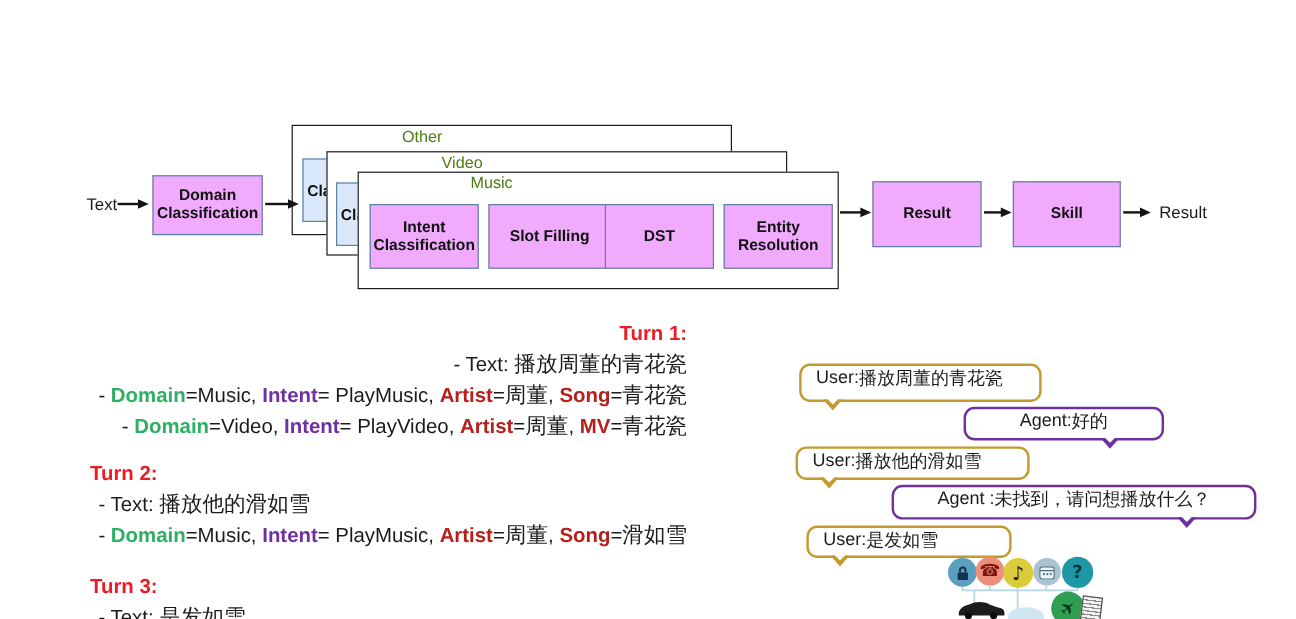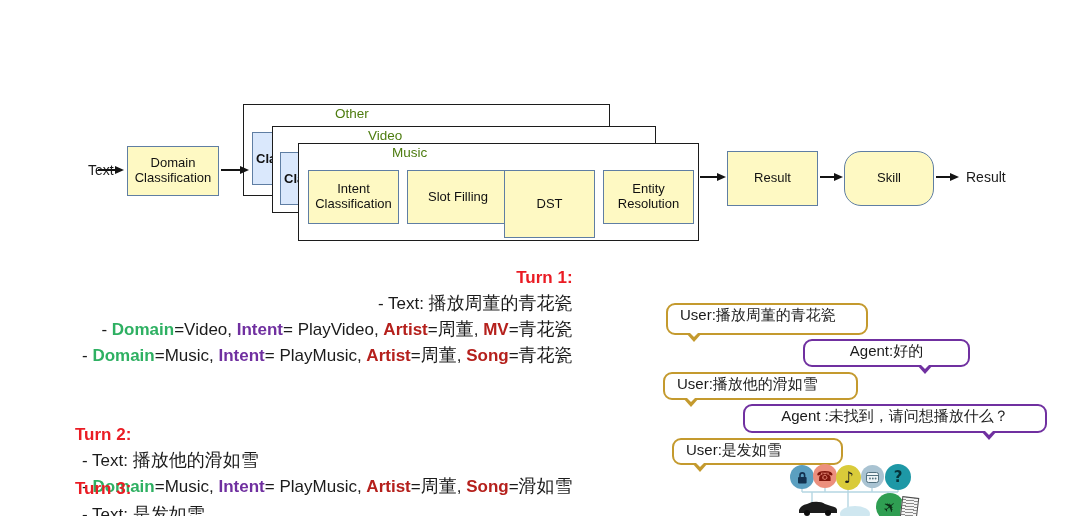--- a/index.html
+++ b/index.html
@@ -5,23 +5,23 @@
   html,body{margin:0;padding:0;background:#fff;}
   .slide{position:relative;width:1080px;height:516px;background:#fff;overflow:hidden;
          font-family:"Liberation Sans",sans-serif;color:#1b1b1b;}
 
   
   .title{position:absolute;left:48px;top:34px;font-size:29px;letter-spacing:.5px;
          color:#a1a1a1;font-weight:400;}
 
   
   .lbl{position:absolute;font-size:14px;color:#1b1b1b;}
-  .fbox{position:absolute;background:#fef9c3;border:1.6px solid #5f7ea3;
+  .fbox{position:absolute;background:#f0abfc;border:1.6px solid #5f7ea3;
         display:flex;align-items:center;justify-content:center;text-align:center;
-        font-size:13px;font-weight:400;color:#111;line-height:1.15;box-sizing:border-box;}
+        font-size:13px;font-weight:700;color:#111;line-height:1.15;box-sizing:border-box;}
   .panel{position:absolute;background:#ffffff;border:1.6px solid #1c1c1c;box-sizing:border-box;}
   .panel-label{position:absolute;top:1px;font-size:13.5px;font-weight:400;color:#4d7c0f;}
   .hidden-box{position:absolute;background:#dae8fc;border:1.6px solid #5f7ea3;
         box-sizing:border-box;overflow:hidden;white-space:nowrap;display:flex;align-items:center;
         font-size:13px;font-weight:700;color:#111;padding-left:3px;}
   .arrow{position:absolute;height:0;border-top:2px solid #141414;}
   .arrow::after{content:"";position:absolute;right:-8px;top:-5px;width:0;height:0;
         border-left:9px solid #141414;border-top:4px solid transparent;border-bottom:4px solid transparent;}
 
   
@@ -59,21 +59,21 @@
           background-image:repeating-linear-gradient(#f4f4f4 0 2px,#8a8a8a 2px 3px);}
 </style>
 </head>
 <body>
 
 <div class="slide">
 
 
   <div>
 
-    <span class="lbl" style="left:72px;top:162px;margin-left:16px;">Text</span>
+    <span class="lbl" style="left:72px;top:162px;">Text</span>
 
     <div class="arrow" style="left:98px;top:169px;width:18px;z-index:6;"></div>
 
     <div class="fbox" style="left:127px;top:146px;width:92px;height:50px;z-index:6;">Domain Classification</div>
 
     <div class="arrow" style="left:221px;top:169px;width:20px;z-index:6;"></div>
 
     <div class="panel" style="left:243px;top:104px;width:367px;height:92px;z-index:1;">
       <span class="panel-label" style="left:91px;">Other</span>
     </div>
@@ -81,45 +81,45 @@
 
     <div class="panel" style="left:272px;top:126px;width:384px;height:87px;z-index:3;">
       <span class="panel-label" style="left:95px;">Video</span>
     </div>
     <div class="hidden-box" style="left:280px;top:152px;width:90px;height:53px;z-index:4;">Classification</div>
 
     <div class="panel" style="left:298px;top:143px;width:401px;height:98px;z-index:5;">
       <span class="panel-label" style="left:93px;">Music</span>
       <div class="fbox" style="left:9px;top:26px;width:91px;height:54px;">Intent Classification</div>
       <div class="fbox" style="left:108px;top:26px;width:102px;height:54px;">Slot Filling</div>
-      <div class="fbox" style="left:205px;top:26px;width:91px;height:68px;">DST</div>
+      <div class="fbox" style="left:205px;top:26px;width:91px;height:54px;">DST</div>
       <div class="fbox" style="left:304px;top:26px;width:91px;height:54px;">Entity Resolution</div>
     </div>
 
     <div class="arrow" style="left:700px;top:176px;width:18px;z-index:6;"></div>
 
     <div class="fbox" style="left:727px;top:151px;width:91px;height:55px;z-index:6;">Result</div>
 
     <div class="arrow" style="left:820px;top:176px;width:15px;z-index:6;"></div>
 
-    <div class="fbox" style="left:844px;top:151px;width:90px;height:55px;z-index:6;border-radius:17px;">Skill</div>
+    <div class="fbox" style="left:844px;top:151px;width:90px;height:55px;z-index:6;">Skill</div>
 
     <div class="arrow" style="left:936px;top:176px;width:15px;z-index:6;"></div>
 
     <span class="lbl" style="left:966px;top:169px;">Result</span>
   </div>
 
   <div class="turn" style="top:266px;text-align:right;">
     <div class="turn-h">Turn 1:</div>
     <div class="tline"><span class="seg">- Text: </span><span class="seg cn">播放周董的青花瓷</span></div>
+    <div class="tline"><span class="seg">- </span><span class="kg">Domain</span><span class="seg">=Music, </span><span class="kp">Intent</span><span class="seg">= PlayMusic, </span><span class="kr">Artist</span><span class="seg">=</span><span class="seg cn">周董</span><span class="seg">, </span><span class="kr">Song</span><span class="seg">=</span><span class="seg cn">青花瓷</span></div>
     <div class="tline"><span class="seg">- </span><span class="kg">Domain</span><span class="seg">=Video, </span><span class="kp">Intent</span><span class="seg">= PlayVideo, </span><span class="kr">Artist</span><span class="seg">=</span><span class="seg cn">周董</span><span class="seg">, </span><span class="kr">MV</span><span class="seg">=</span><span class="seg cn">青花瓷</span></div>
-    <div class="tline"><span class="seg">- </span><span class="kg">Domain</span><span class="seg">=Music, </span><span class="kp">Intent</span><span class="seg">= PlayMusic, </span><span class="kr">Artist</span><span class="seg">=</span><span class="seg cn">周董</span><span class="seg">, </span><span class="kr">Song</span><span class="seg">=</span><span class="seg cn">青花瓷</span></div>
-  </div>
-
-  <div class="turn" style="top:383px;margin-top:40px;">
+  </div>
+
+  <div class="turn" style="top:383px;">
     <div class="turn-h">Turn 2:</div>
     <div class="tline"><span class="seg">- Text: </span><span class="seg cn">播放他的滑如雪</span></div>
     <div class="tline"><span class="seg">- </span><span class="kg">Domain</span><span class="seg">=Music, </span><span class="kp">Intent</span><span class="seg">= PlayMusic, </span><span class="kr">Artist</span><span class="seg">=</span><span class="seg cn">周董</span><span class="seg">, </span><span class="kr">Song</span><span class="seg">=</span><span class="seg cn">滑如雪</span></div>
   </div>
 
   <div class="turn" style="top:477px;">
     <div class="turn-h">Turn 3:</div>
     <div class="tline"><span class="seg">- Text: </span><span class="seg cn">是发如雪</span></div>
   </div>
 

